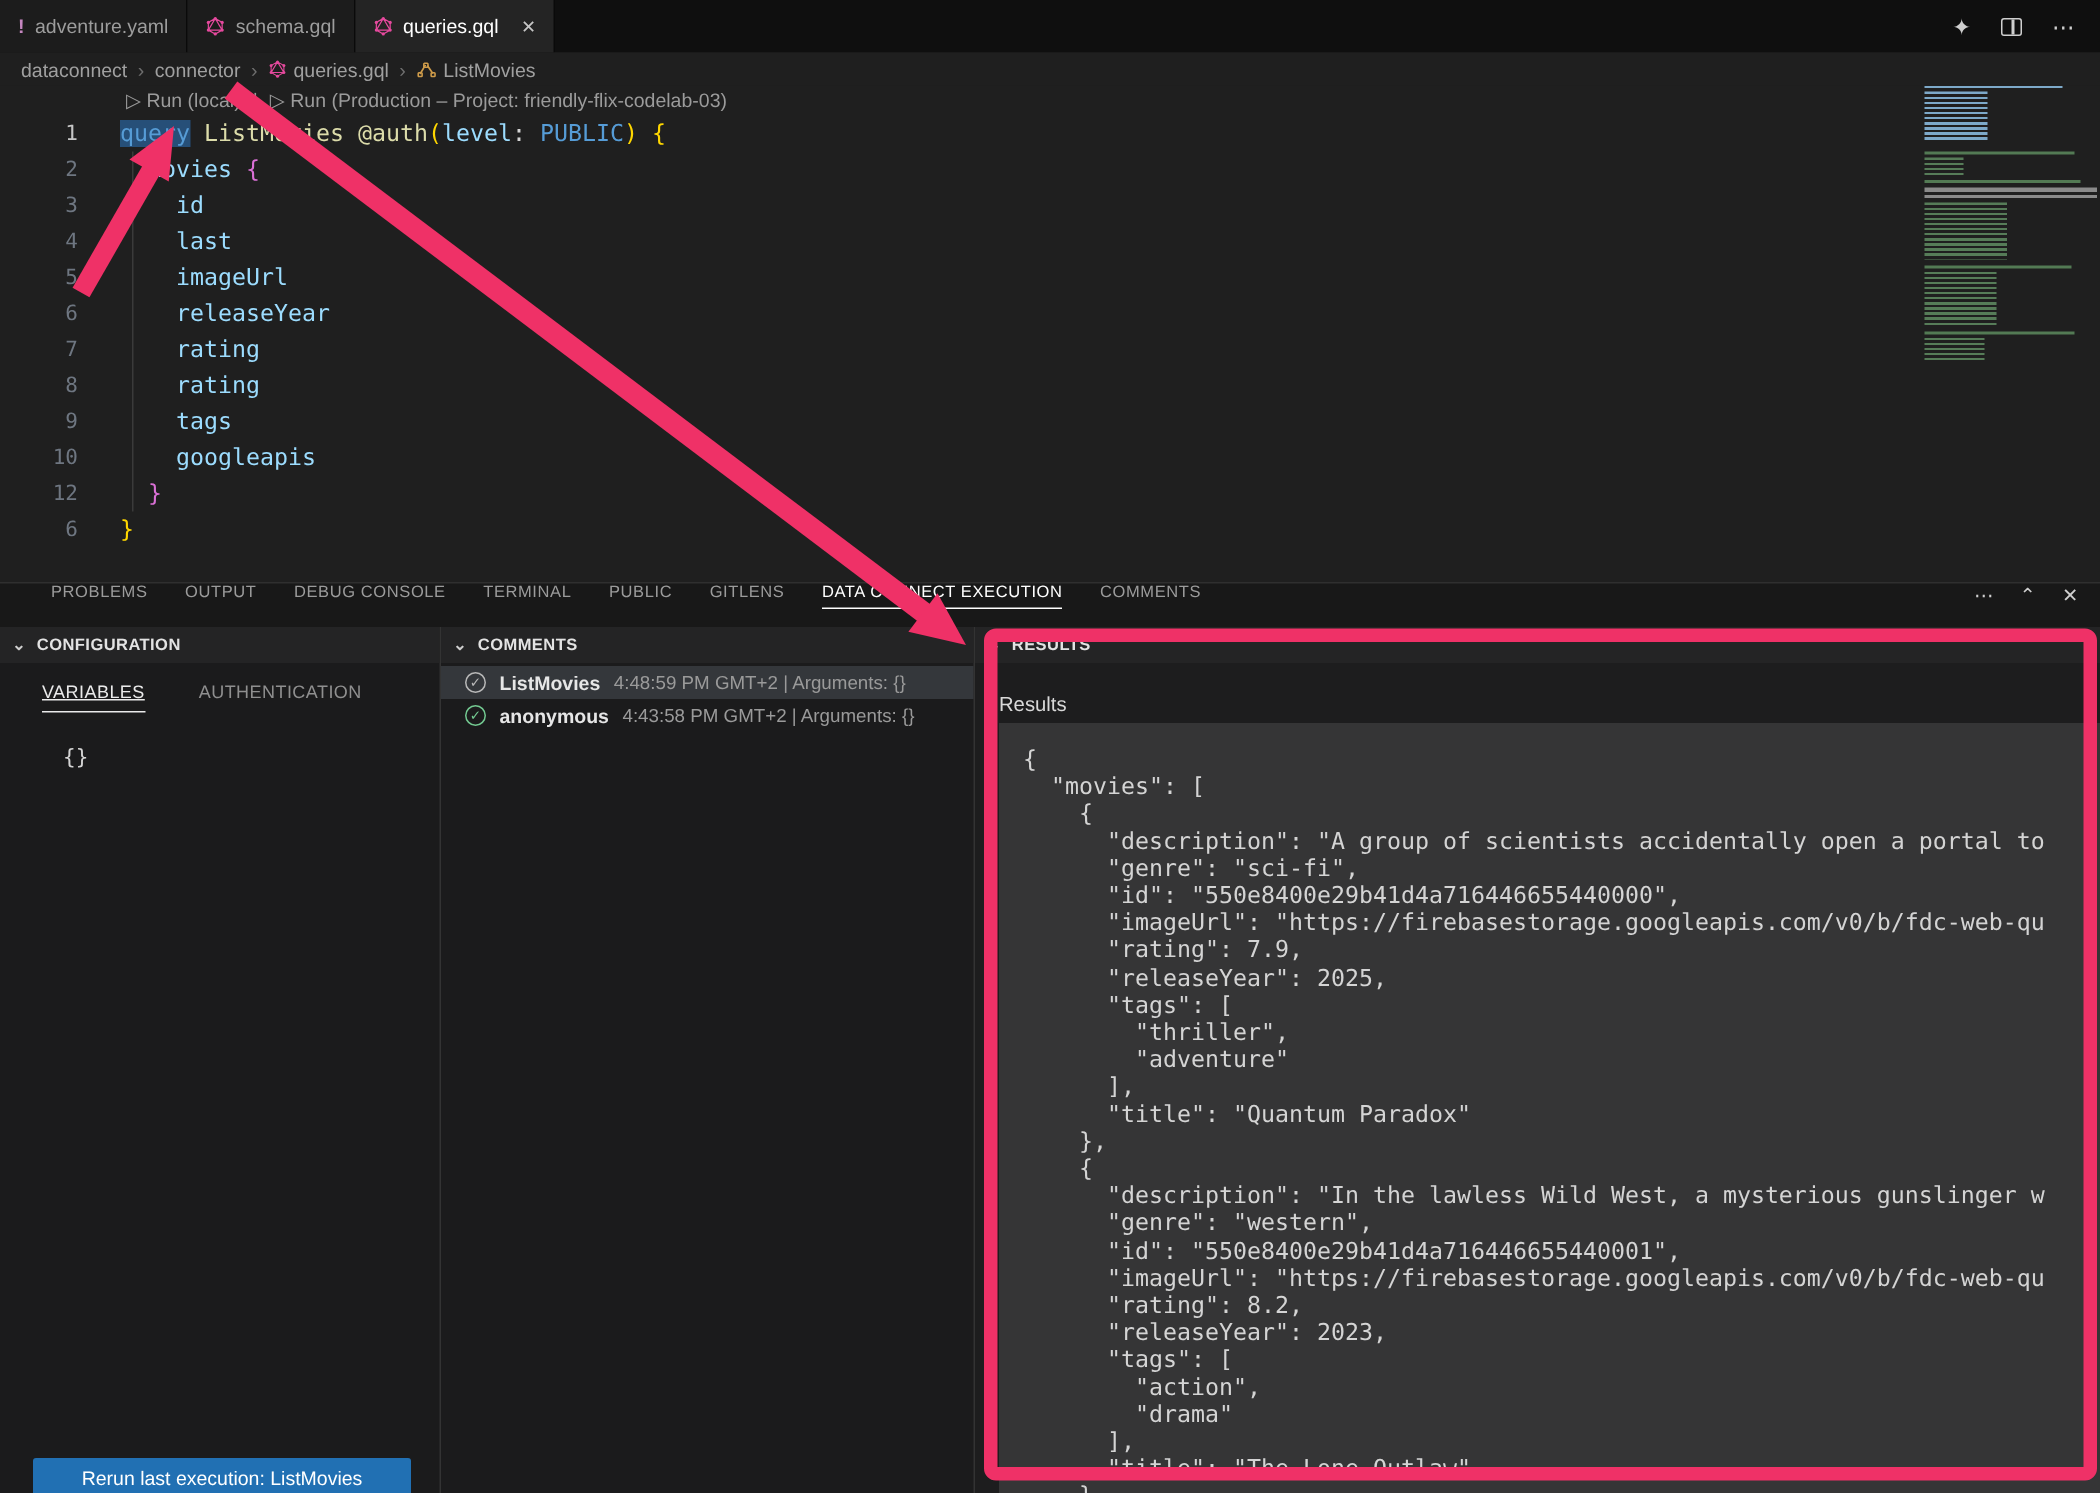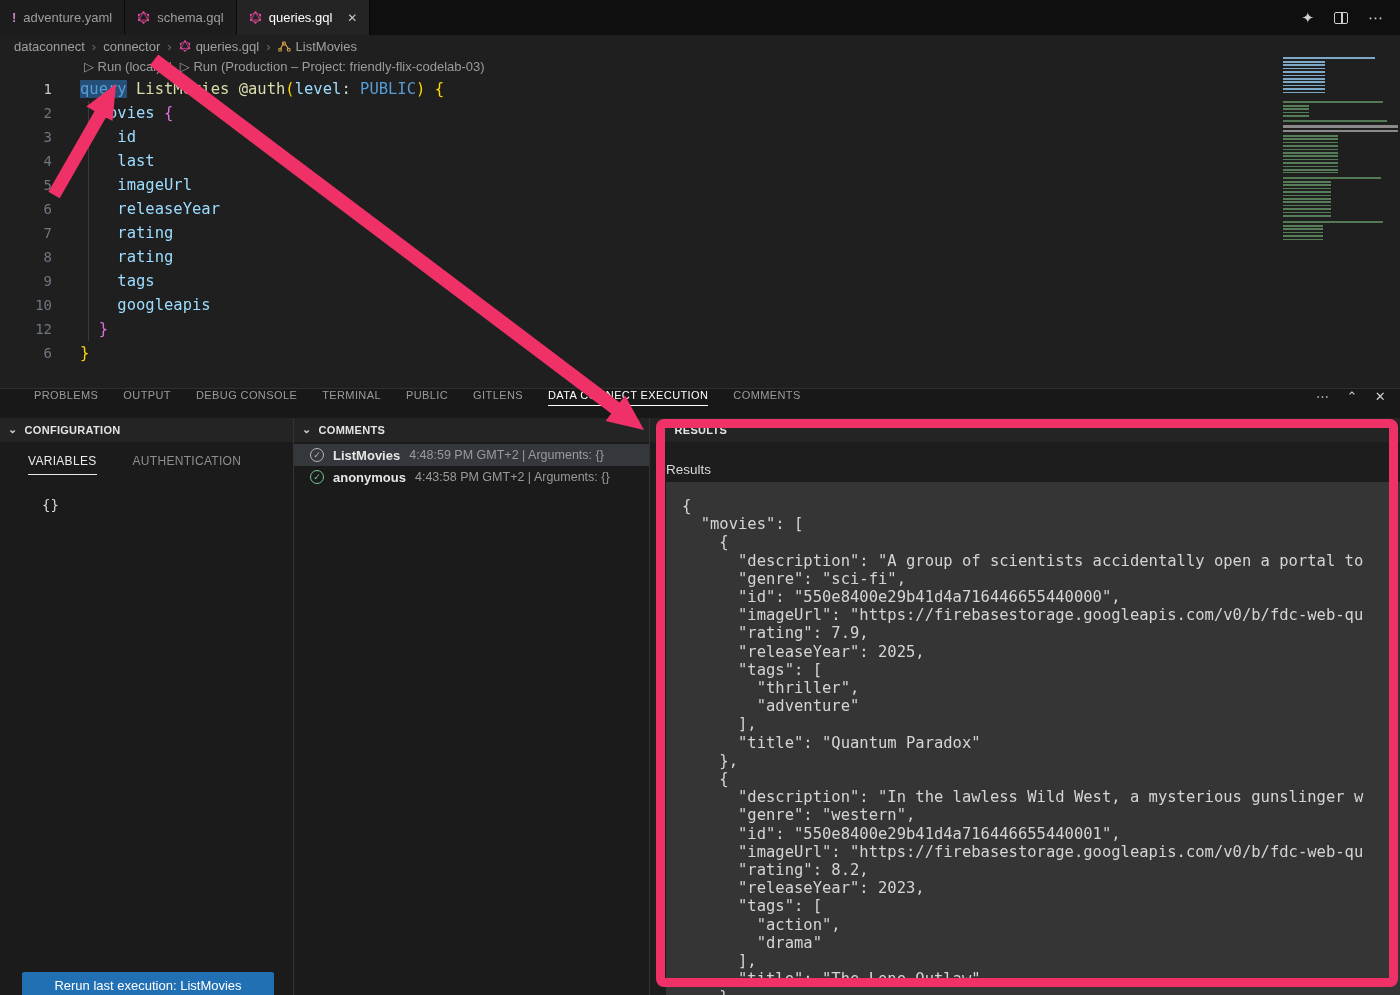--- a/index.html
+++ b/index.html
@@ -74,21 +74,21 @@
   .col-history { width:356px; border-right:1px solid #333; background:#1b1b1c; }
   .col-results { flex:1; background:#1d1d1e; }
   .sec-header { height:24px; background:#242425; display:flex; align-items:center; gap:7px;
                 padding-left:8px; font-size:11px; font-weight:bold; letter-spacing:.3px;
                 color:#e3e3e3; cursor:pointer; }
   .chev { font-size:11px; color:#cfcfcf; transform:translateY(-1px); }
 
   .sub-tabs { display:flex; gap:36px; padding:12px 0 0 28px; font-size:12px;
               letter-spacing:.3px; color:#8f8f8f; }
   .sub-tab { padding-bottom:6px; cursor:pointer; }
-  .sub-tab.active { color:#eaeaea; border-bottom:1.5px solid #eaeaea; }
+  .sub-tab.active { color:#eaeaea; border-bottom:1.5px solid #eaeaea;text-decoration:underline; }
   .vars-value { margin:22px 0 0 42px; font-family:"DejaVu Sans Mono", monospace;
                 font-size:14px; color:#d4d4d4; }
   .rerun-btn { position:absolute; left:22px; top:554px; width:252px; height:26px;
                background:#2170b3; color:#ffffff; font-size:13px; border:none;
                border-radius:2px; cursor:pointer; font-family:inherit; }
 
   .history-rows { position:absolute; left:0; top:26px; width:100%; }
   .history-row { display:flex; align-items:center; gap:9px; height:22px;
                  padding-left:16px; font-size:13px; color:#e6e6e6; cursor:pointer; }
   .history-row.selected { background:#34373b; }

